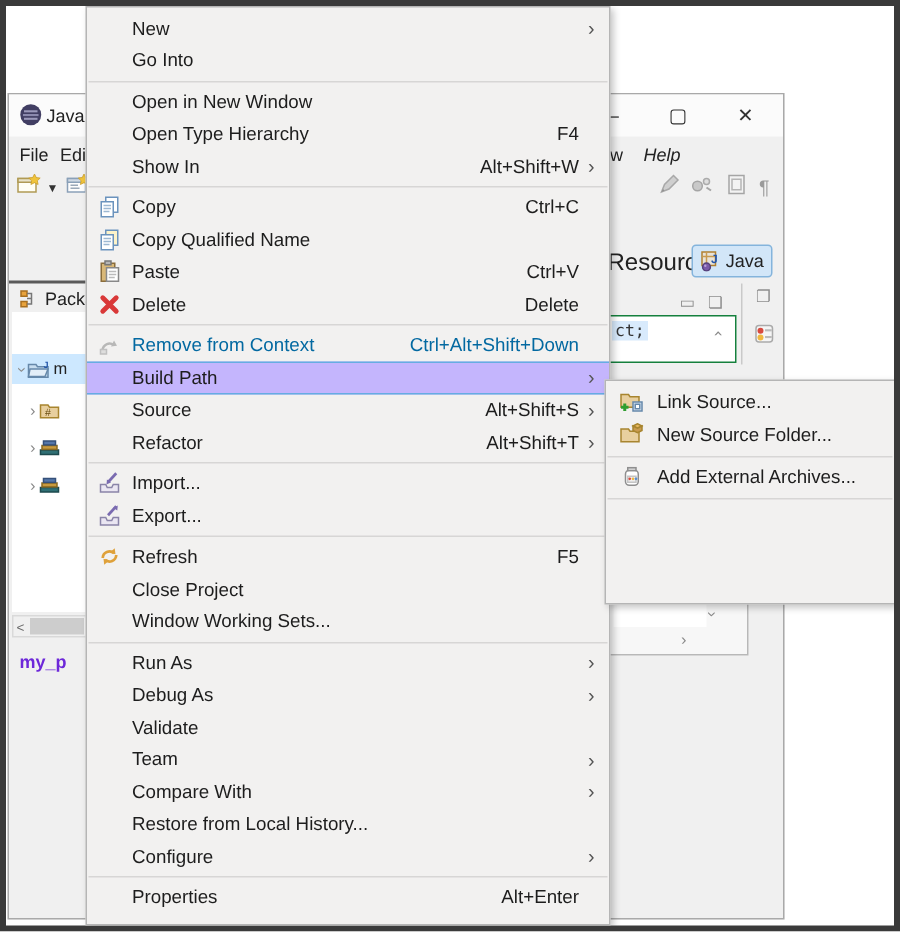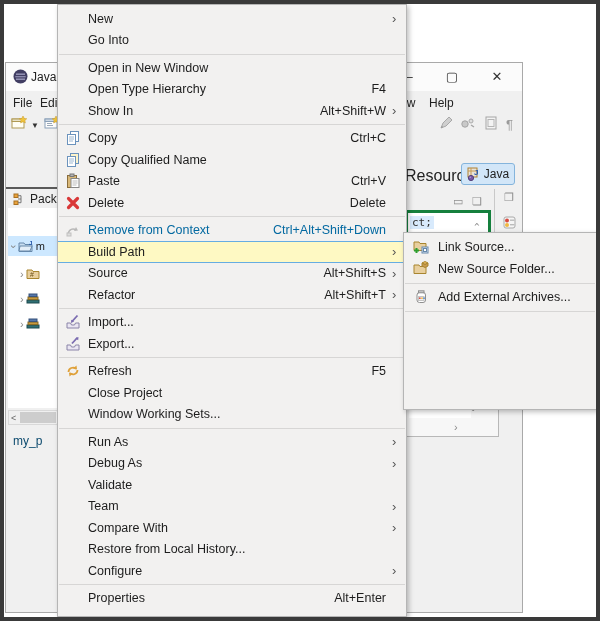--- a/index.html
+++ b/index.html
@@ -19,41 +19,41 @@
   .pkg-topline{top:124px;left:0;width:56px;height:2px;background:#5a5a5a;}
   .pkg-tab{top:129px;left:7px;display:flex;align-items:center;gap:4px;font-size:12px;color:#222;}
   .treebox{left:2px;top:145px;width:53px;height:200px;background:#fff;border-right:1px solid #d0d0d0;}
   .trow{position:absolute;left:0;height:20px;display:flex;align-items:center;gap:2px;font-size:11px;color:#222;}
   .chev{display:inline-block;color:#8a8a8a;font-size:11px;line-height:1;}
   .chev.down{transform:rotate(90deg);}
   .chev.up{transform:rotate(-90deg);}
   .selrow{background:#cde8ff;}
   .hscroll{left:2px;top:347px;width:53px;height:15px;background:#f0f0f0;border:1px solid #d9d9d9;box-sizing:border-box;display:flex;align-items:center;}
   .hthumb{width:36px;height:11px;background:#cdcdcd;margin-left:2px;}
-  .statusname{left:7px;top:371px;font-size:12px;color:#0c4a6e;}
+  .statusname{left:7px;top:371px;font-size:12px;color:#6d28d9;font-weight:bold;}
   .edtab-ctl{top:132px;color:#8f8f8f;font-size:11px;}
-  .editorbox{left:399px;top:147px;width:86px;height:32px;background:#fff;border:3px solid #15803d;box-sizing:border-box;font-family:"DejaVu Sans Mono",monospace;font-size:11px;color:#333;}
+  .editorbox{left:399px;top:147px;width:86px;height:32px;background:#fff;border:1px solid #15803d;box-sizing:border-box;font-family:"DejaVu Sans Mono",monospace;font-size:11px;color:#333;}
   .codesel{background:#d8eafc;padding:0 2px;}
   .vline{width:1px;background:#c9c9c9;}
   .sideico{left:496px;width:18px;height:16px;}
   .edbottom{left:399px;top:336px;width:94px;height:38px;background:#f7f7f7;border:1px solid #b8b8b8;box-sizing:border-box;}
   .edbottom .inner{position:absolute;left:3px;top:2px;width:62px;height:16px;background:#fff;}
 
   
   .menu{background:#f2f1f0;border:1px solid #b5b5b5;box-shadow:2px 2px 5px rgba(0,0,0,.25);box-sizing:border-box;padding-top:3px;z-index:5;}
   .ctxmenu{left:53px;top:0;width:350px;height:613px;}
-  .submenu{left:399px;top:228px;width:194px;height:178px;z-index:6;}
+  .submenu{left:399px;top:249px;width:194px;height:150px;z-index:6;}
   .mi{display:flex;align-items:center;height:21.5px;font-size:12.5px;color:#1d1d1d;cursor:default;}
   .submenu .mi{height:22px;}
   .mi .ic{width:30px;display:flex;justify-content:center;align-items:center;flex:none;}
   .submenu .mi .ic{width:34px;}
   .mi .lbl{white-space:nowrap;}
   .mi .sc{margin-left:auto;padding-right:6px;white-space:nowrap;color:#1d1d1d;}
   .mi .ar{width:14px;flex:none;text-align:left;color:#555;font-size:13px;}
-  .mi.hl{background:#fef9c3;border-top:1px solid #66ade2;border-bottom:1px solid #66ade2;height:19.5px;}
+  .mi.hl{background:#c4b5fd;border-top:1px solid #66ade2;border-bottom:1px solid #66ade2;height:19.5px;}
   .submenu .mi.hl{height:20px;}
   .mi.dis, .mi.dis .sc{color:#0369a1;}
   .msep{border-top:1px solid #d7d6d5;margin:2.5px 1px;height:0;}
   svg{display:block;}
 </style>
 </head>
 <body>
 
 <div class="frame">
 
@@ -69,21 +69,21 @@
       </span>
       <span class="abs title-text">Java -</span>
       <span class="abs winctl" style="left:388px;">–</span>
       <span class="abs winctl" style="left:431px;">▢</span>
       <span class="abs winctl" style="left:476px;">✕</span>
     </div>
 
     <span class="abs menubar-item" style="left:7px;">File</span>
     <span class="abs menubar-item" style="left:34px;">Edi</span>
     <span class="abs menubar-item" style="left:394px;">ow</span>
-    <span class="abs menubar-item" style="left:423px;">Help</span>
+    <span class="abs menubar-item" style="left:423px;font-style:italic;">Help</span>
 
     <span class="abs tbtn" style="left:5px;">
       <svg width="17" height="16" viewBox="0 0 17 16">
           <rect x="1" y="4" width="12" height="9" fill="#fffef4" stroke="#b09a54"></rect>
           <rect x="1" y="4" width="12" height="2.5" fill="#e8e2c8" stroke="#b09a54"></rect>
           <path d="M12 1 l1.2 2.4 2.6.3 -1.9 1.8 .5 2.5 -2.4-1.2 -2.4 1.2 .5-2.5 -1.9-1.8 2.6-.3z" fill="#f0c43c" stroke="#c89b28" stroke-width=".5"></path>
         </svg>
     </span>
     <span class="abs" style="left:25px;top:58px;color:#333;font-size:8px;">▼</span>
     <span class="abs tbtn" style="left:38px;">

